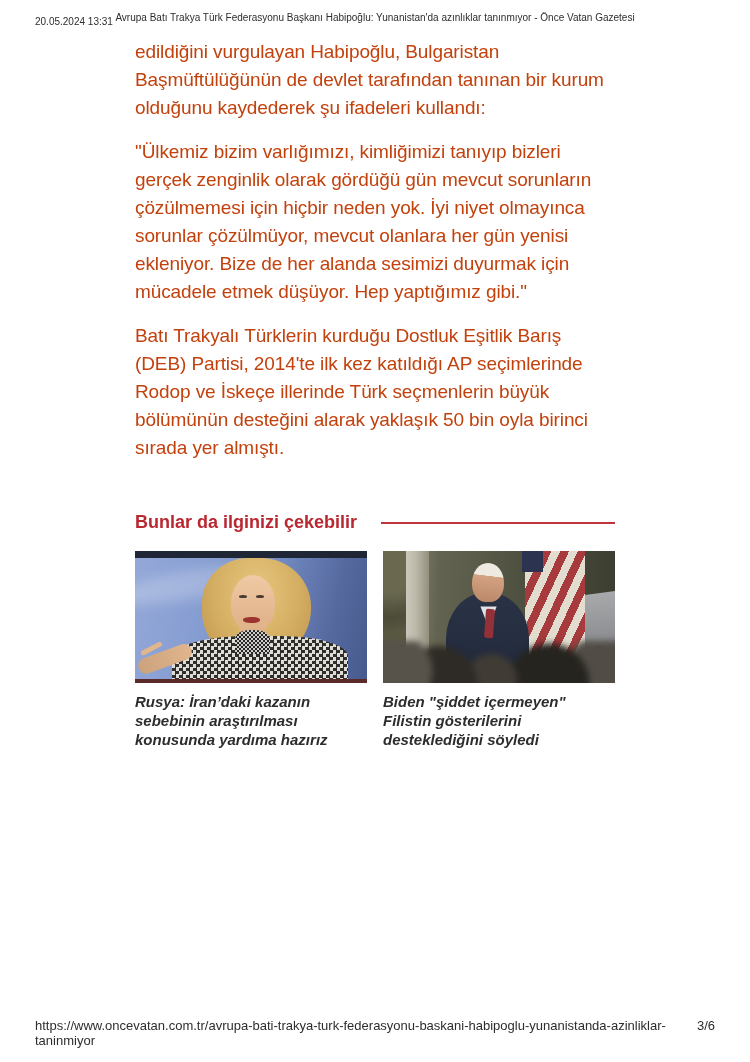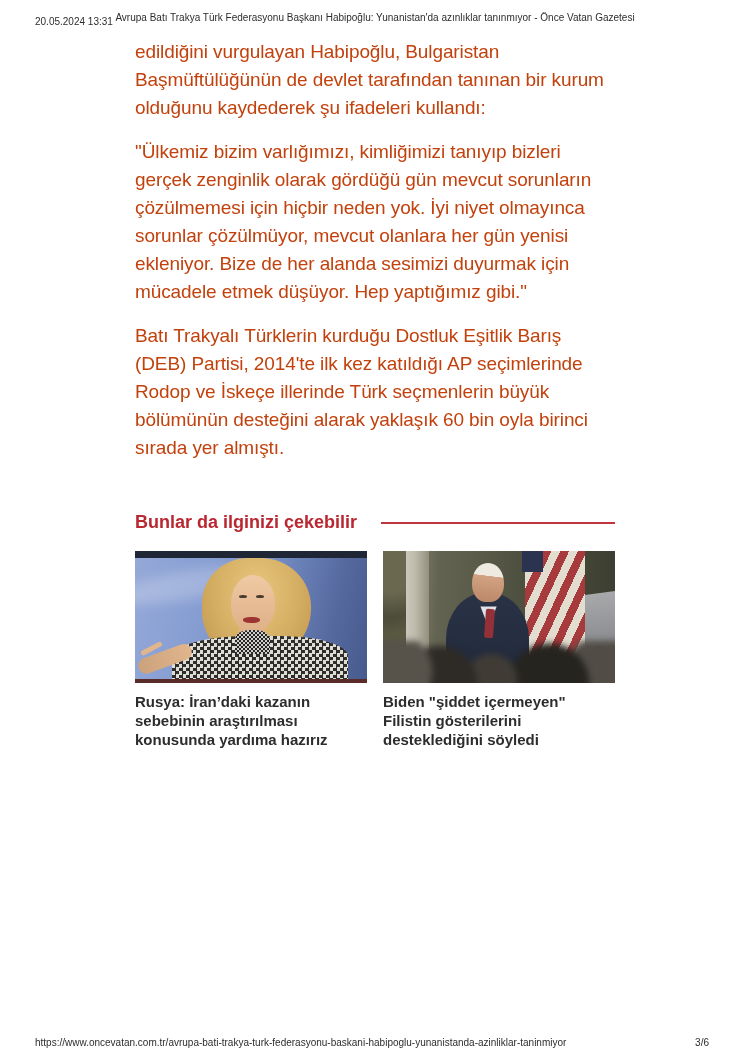--- a/index.html
+++ b/index.html
@@ -16,23 +16,23 @@
     position:relative;
     padding-top:12px;
     height:16px;
     font-size:10px;
     color:#2d2d2d;
     text-align:center;
   }
   .ph-date{position:absolute;left:35px;top:16px;}
   .print-footer{
     position:absolute;
-    left:35px;right:41px;bottom:14px;
+    left:35px;right:35px;bottom:14px;
     display:flex;justify-content:space-between;
-    font-size:10px;color:#2d2d2d;
+    font-size:13px;color:#2d2d2d;
   }
   
   .content{
     margin:10px 135px 0 135px;
     width:480px;
   }
   .content p{
     margin:0 0 16px 0;
     font-size:19px;
     line-height:28px;
@@ -53,21 +53,21 @@
     flex:1;
     height:2px;
     background:#c0343d;
     margin-left:24px;
   }
   .cards{
     display:flex;
     gap:16px;
     margin-top:18px;
   }
-  .card{width:235px;cursor:pointer;}
+  .card{width:235px;cursor:pointer;font-style:italic;}
   .caption{
     margin-top:9px;
     font-size:15px;
     line-height:19px;
     font-weight:700;
     color:#2d2d2d;
   }
   .thumb{
     position:relative;
     width:232px;height:132px;
@@ -122,21 +122,21 @@
 <div class="page">
 
   <div class="print-header">
     <span class="ph-date">20.05.2024 13:31</span>
     <span class="ph-title">Avrupa Batı Trakya Türk Federasyonu Başkanı Habipoğlu: Yunanistan'da azınlıklar tanınmıyor - Önce Vatan Gazetesi</span>
   </div>
 
   <div class="content">
     <p>edildiğini vurgulayan Habipoğlu, Bulgaristan Başmüftülüğünün de devlet tarafından tanınan bir kurum olduğunu kaydederek şu ifadeleri kullandı:</p>
     <p>"Ülkemiz bizim varlığımızı, kimliğimizi tanıyıp bizleri gerçek zenginlik olarak gördüğü gün mevcut sorunların çözülmemesi için hiçbir neden yok. İyi niyet olmayınca sorunlar çözülmüyor, mevcut olanlara her gün yenisi ekleniyor. Bize de her alanda sesimizi duyurmak için mücadele etmek düşüyor. Hep yaptığımız gibi."</p>
-    <p>Batı Trakyalı Türklerin kurduğu Dostluk Eşitlik Barış (DEB) Partisi, 2014'te ilk kez katıldığı AP seçimlerinde Rodop ve İskeçe illerinde Türk seçmenlerin büyük bölümünün desteğini alarak yaklaşık 60 bin oyla birinci sırada yer almıştı.</p>
+    <p>Batı Trakyalı Türklerin kurduğu Dostluk Eşitlik Barış (DEB) Partisi, 2014'te ilk kez katıldığı AP seçimlerinde Rodop ve İskeçe illerinde Türk seçmenlerin büyük bölümünün desteğini alarak yaklaşık 50 bin oyla birinci sırada yer almıştı.</p>
 
     <div class="related">
       <div class="related-head">
         <h2>Bunlar da ilginizi çekebilir</h2>
         <div class="related-rule"></div>
       </div>
 
       <div class="cards">
 
         <div class="card">

